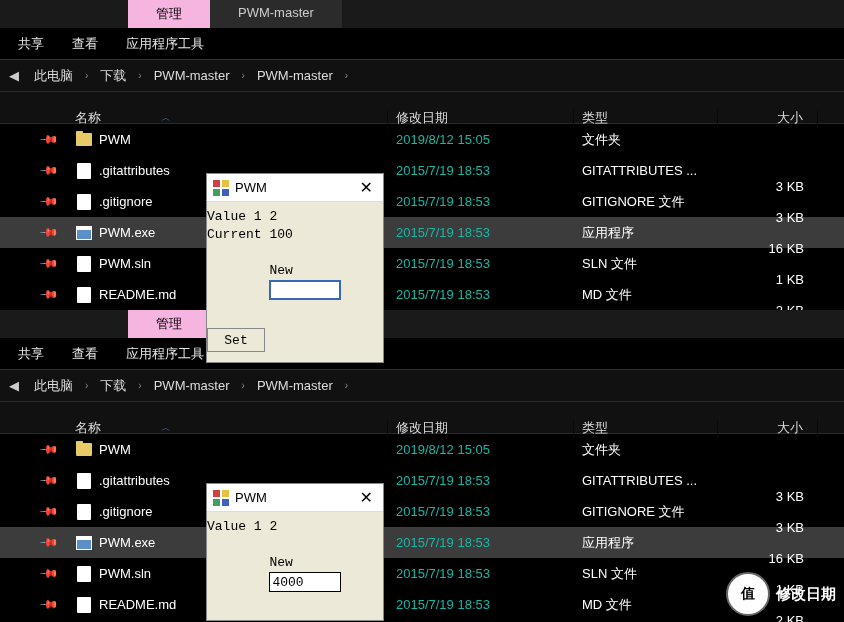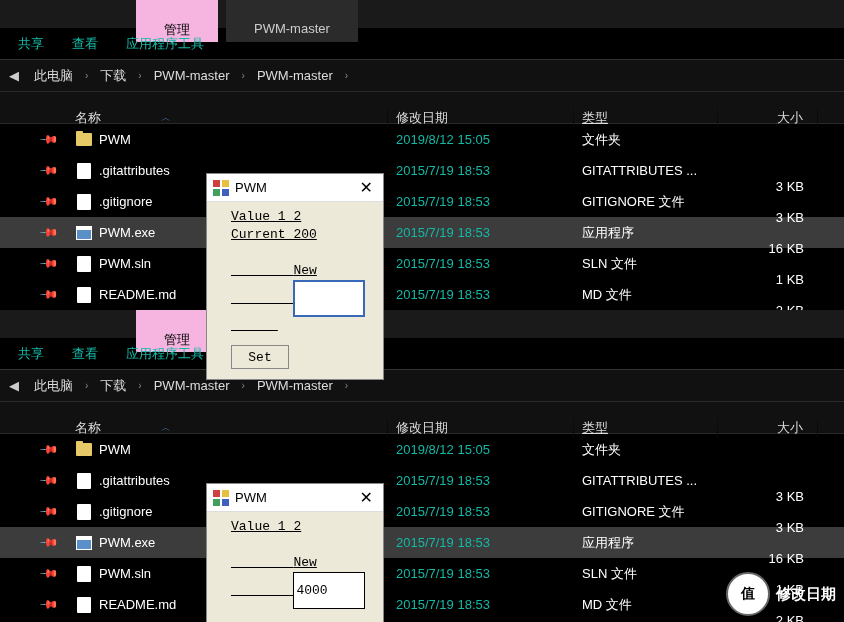--- a/index.html
+++ b/index.html
@@ -19,35 +19,34 @@
 }
 .explorer-pane.top { height: 310px; }
 .explorer-pane.bot { height: 312px; }
 .tabs-row {
   height: 28px;
   background: #1a1a1a;
   display: flex;
   padding-left: 128px;
 }
 .tab {
-  padding: 21px 28px;
+  padding: 5px 28px;
   font-size: 13px;
-  margin-left: 8px;
 }
 .tab.pink { background: #f5b5e0; color: #000; }
 .tab.dark { background: #2b2b2b; color: #ccc; }
 .ribbon-row {
   height: 32px;
   background: #000;
   display: flex;
   align-items: center;
   border-bottom: 1px solid #333;
   padding-left: 4px;
 }
-.ribbon-item { padding: 0 14px; color: #14b8a6; font-size: 13px; }
+.ribbon-item { padding: 0 14px; color: #e5e5e5; font-size: 13px; }
 .breadcrumb-row {
   height: 32px;
   background: #111;
   display: flex;
   align-items: center;
   border-bottom: 1px solid #2a2a2a;
   padding-left: 4px;
 }
 .bc-arrow { width: 20px; height: 20px; display: inline-flex; align-items: center; justify-content: center; color: #ccc; }
 .bc-item { padding: 0 10px; color: #ddd; font-size: 13px; }
@@ -55,21 +54,21 @@
 .header-row {
   height: 32px;
   background: #111;
   display: flex;
   align-items: center;
   border-bottom: 1px solid #2a2a2a;
 }
 .col { padding: 0 8px; overflow: hidden; white-space: nowrap; margin-top: 21px; }
 .col-name { width: 388px; padding-left: 75px; display: flex; align-items: center; gap: 60px; }
 .col-date { width: 186px; }
-.col-type { width: 144px; text-decoration: underline; }
+.col-type { width: 144px; }
 .col-size { width: 100px; text-align: right; padding-right: 14px; }
 .header-row .col { color: #ddd; font-size: 13px; border-right: 1px solid #0a0a0a; }
 .sort-arrow { color: #5588cc; font-size: 10px; }
 .files-area { background: #000; }
 .file-row {
   height: 31px;
   display: flex;
   align-items: center;
 }
 .file-row.selected { background: #3c3c3c; }
@@ -106,25 +105,25 @@
   padding: 0 6px;
   font-family: "Microsoft YaHei", sans-serif;
   border-bottom: 1px solid #ddd;
 }
 .pwm-icon { width: 16px; height: 16px; margin-right: 6px; position: relative; }
 .pwm-icon::before { content: ''; position: absolute; top: 0; left: 0; width: 7px; height: 7px; background: #d04040; }
 .pwm-icon::after { content: ''; position: absolute; bottom: 0; right: 0; width: 7px; height: 7px; background: #4060c0; }
 .pwm-icon .y { position: absolute; top: 0; right: 0; width: 7px; height: 7px; background: #e8c040; }
 .pwm-icon .g { position: absolute; bottom: 0; left: 0; width: 7px; height: 7px; background: #40a060; }
 .pwm-close { margin-left: auto; font-size: 16px; color: #000; font-family: Arial; cursor: pointer; padding: 0 4px; }
-.pwm-body { padding: 6px 24px 10px; text-decoration: underline; }
+.pwm-body { padding: 6px 0 10px; }
 .pwm-line { line-height: 18px; white-space: pre; }
 .pwm-input {
   width: 72px;
-  height: 37px;
+  height: 20px;
   border: 1px solid #000;
   background: #fff;
   font-family: "Courier New", monospace;
   font-size: 13px;
   padding: 0 2px;
   vertical-align: middle;
   outline: none;
 }
 .pwm-input.focus { border: 2px solid #3868b8; }
 .pwm-btn {
@@ -283,21 +282,21 @@
     <div class="pwm-title">
       <span class="pwm-icon">
           <span class="y"></span>
           <span class="g"></span>
         </span>
       <span>PWM</span>
       <span class="pwm-close">✕</span>
     </div>
     <div class="pwm-body">
       <div class="pwm-line">Value 1 2</div>
-      <div class="pwm-line">Current 200</div>
+      <div class="pwm-line">Current 100</div>
       <div class="pwm-line">
         <span>New</span>
         <input class="pwm-input focus" value="" style="">
       </div>
       <div class="pwm-btn">Set</div>
     </div>
   </div>
 </div>
 
 <div class="explorer-pane bot">

